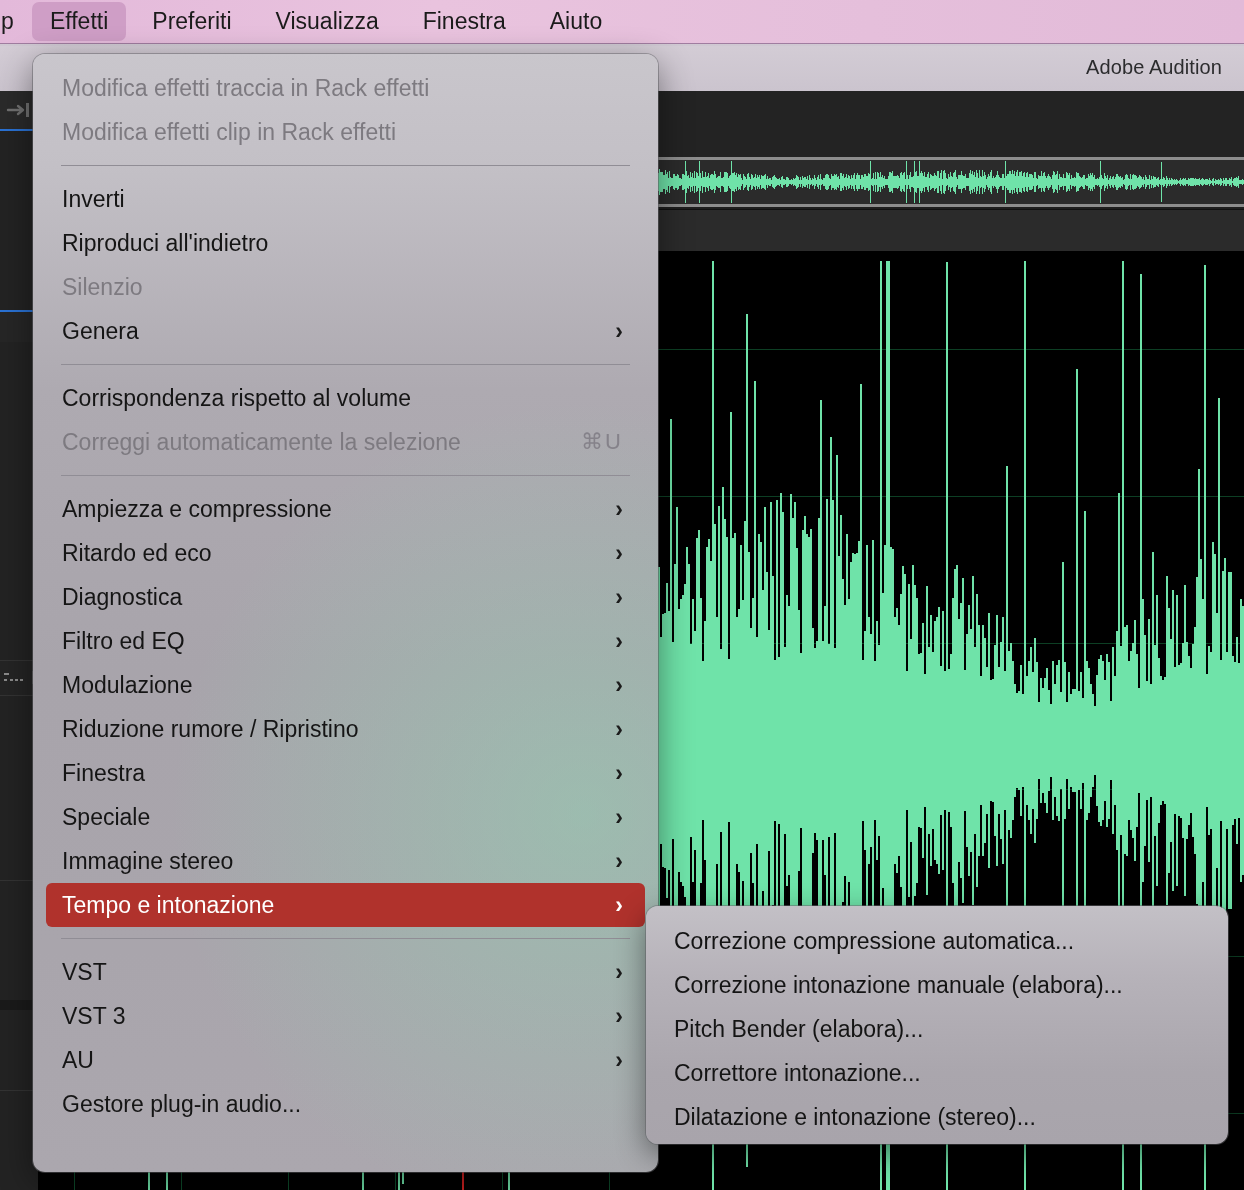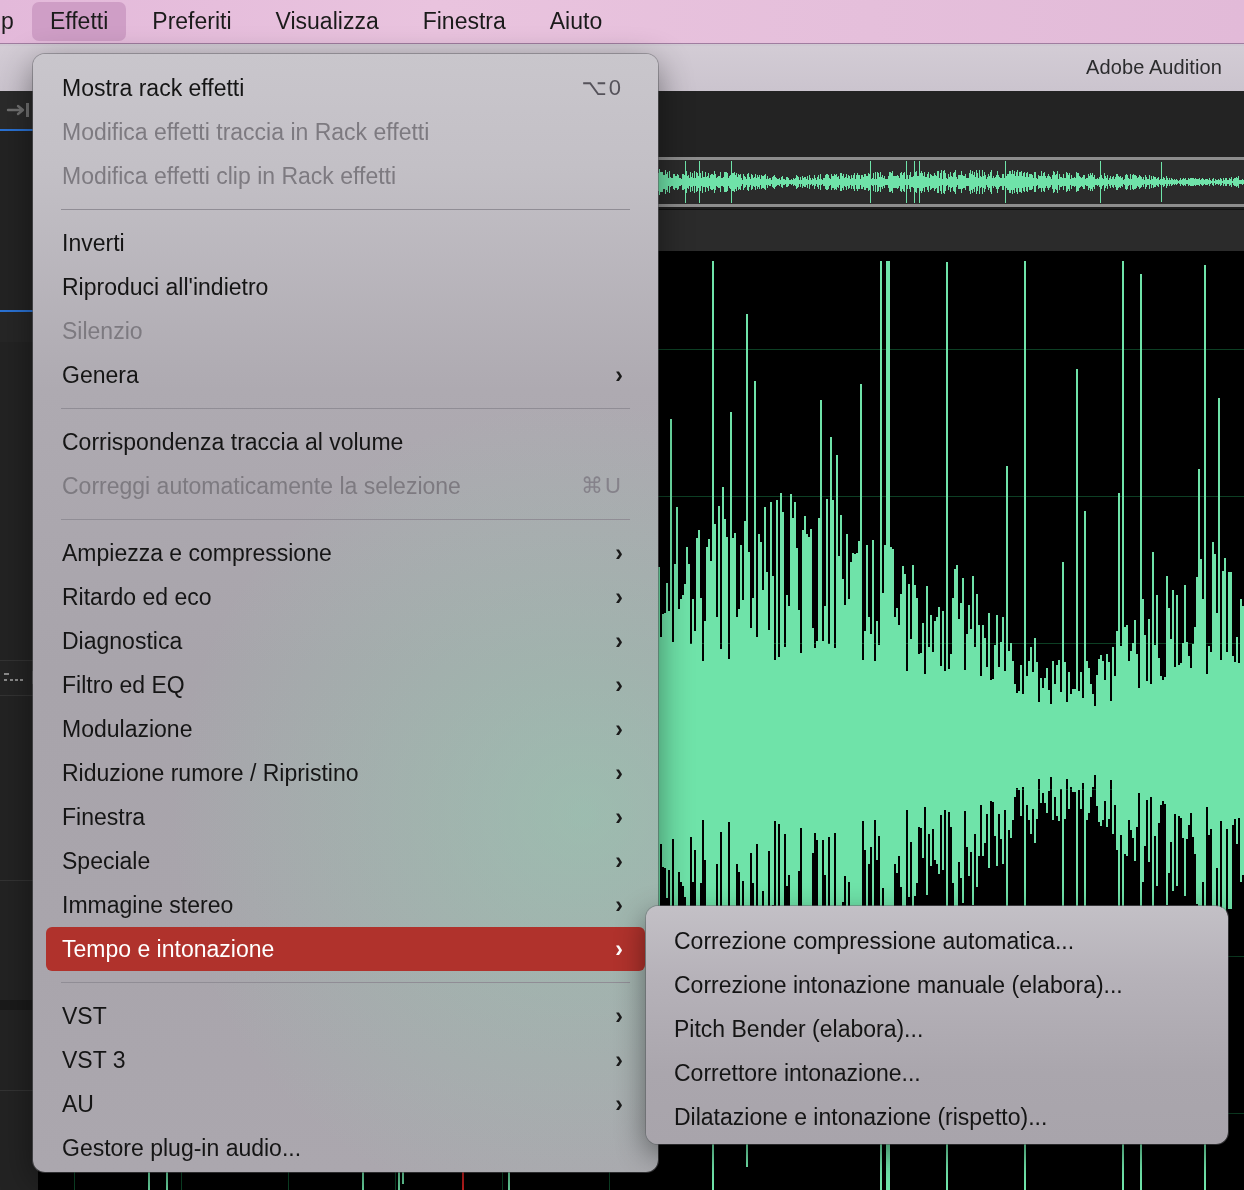--- a/index.html
+++ b/index.html
@@ -2038,24 +2038,20 @@
 <div class="menubar" id="menubar">
     <div class="mb-item clipped">ip</div>
     <div class="mb-item active">Effetti</div>
     <div class="mb-item">Preferiti</div>
     <div class="mb-item">Visualizza</div>
     <div class="mb-item">Finestra</div>
     <div class="mb-item">Aiuto</div>
   </div>
 
 <div class="menu" id="effects-menu">
-    <div class="mi">
-      <span>Mostra rack effetti</span>
-      <span class="shortcut">⌥0</span>
-    </div>
     <div class="mi disabled">
       <span>Modifica effetti traccia in Rack effetti</span>
     </div>
     <div class="mi disabled">
       <span>Modifica effetti clip in Rack effetti</span>
     </div>
     <div class="sep"></div>
     <div class="mi">
       <span>Inverti</span>
     </div>
@@ -2064,21 +2060,21 @@
     </div>
     <div class="mi disabled">
       <span>Silenzio</span>
     </div>
     <div class="mi">
       <span>Genera</span>
       <span class="chev">›</span>
     </div>
     <div class="sep"></div>
     <div class="mi">
-      <span>Corrispondenza traccia al volume</span>
+      <span>Corrispondenza rispetto al volume</span>
     </div>
     <div class="mi disabled">
       <span>Correggi automaticamente la selezione</span>
       <span class="shortcut">⌘U</span>
     </div>
     <div class="sep"></div>
     <div class="mi">
       <span>Ampiezza e compressione</span>
       <span class="chev">›</span>
     </div>
@@ -2134,14 +2130,14 @@
     <div class="mi">
       <span>Gestore plug-in audio...</span>
     </div>
   </div>
 
 <div class="submenu" id="submenu">
     <div class="smi">Correzione compressione automatica...</div>
     <div class="smi">Correzione intonazione manuale (elabora)...</div>
     <div class="smi">Pitch Bender (elabora)...</div>
     <div class="smi">Correttore intonazione...</div>
-    <div class="smi">Dilatazione e intonazione (rispetto)...</div>
+    <div class="smi">Dilatazione e intonazione (stereo)...</div>
   </div>
 
 </body></html>

